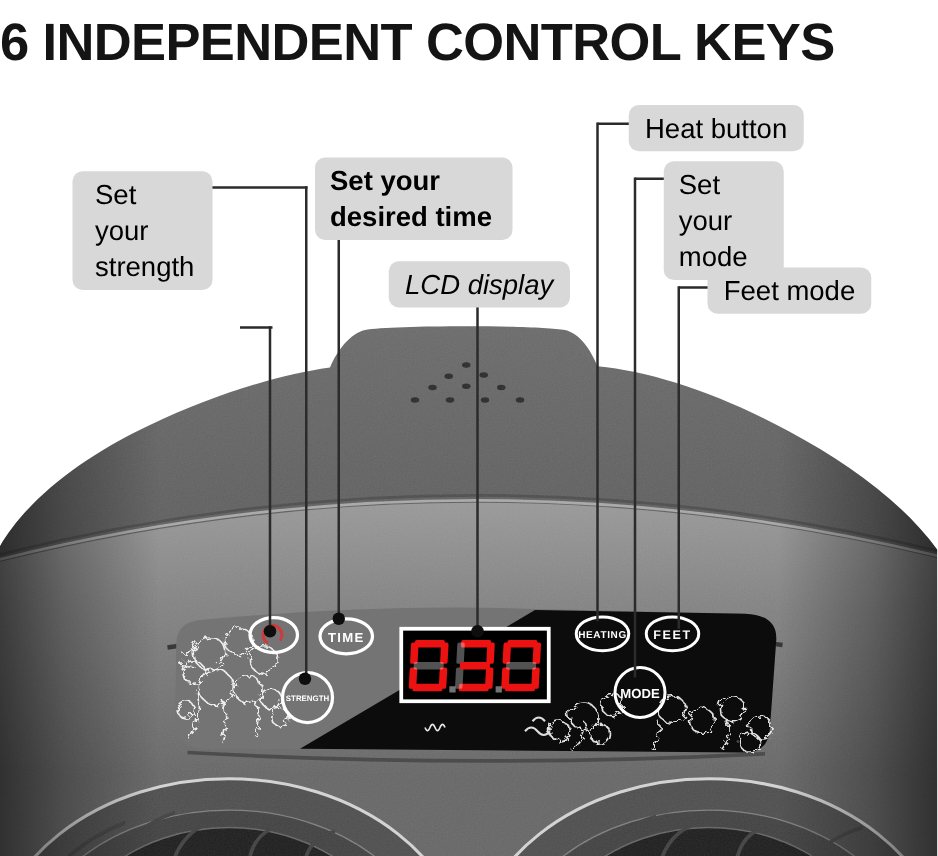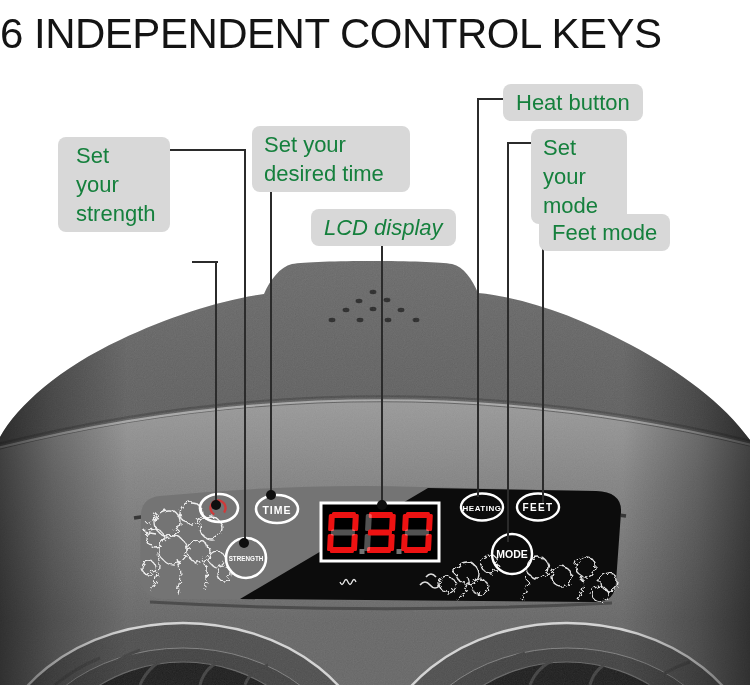--- a/index.html
+++ b/index.html
@@ -1,23 +1,23 @@
 <!DOCTYPE html>
 <html><head>
 <meta charset="utf-8">
 <style>
   html,body{margin:0;padding:0;background:#fff;}
   #stage{position:relative;width:750px;height:685px;background:#ffffff;overflow:hidden;
          font-family:"Liberation Sans",sans-serif;}
   #product-svg{position:absolute;left:0;top:0;}
   .title{position:absolute;left:0;top:10px;width:645px;text-align:center;
-         font-size:42px;font-weight:400;letter-spacing:-0.5px;color:#141414;
+         font-size:42px;font-weight:700;letter-spacing:-0.5px;color:#141414;
          font-family:"Liberation Sans",sans-serif;white-space:nowrap;}
   .callout{position:absolute;background:#d8d8d8;border-radius:8px;padding:4px 13px;
-           font-size:22px;line-height:1.32;color:#15803d;box-sizing:border-box;}
+           font-size:22px;line-height:1.32;color:#000000;box-sizing:border-box;}
   .line{position:absolute;background:#2b2b2b;}
   .dot{position:absolute;width:10px;height:10px;border-radius:50%;background:#0e0e0e;}
   svg text{font-family:"Liberation Sans",sans-serif;}
 </style>
 </head>
 <body>
 
 <div id="stage">
 
   <svg id="product-svg" width="750" height="685" viewBox="0 0 750 685">
@@ -214,17 +214,17 @@
   <div class="line" style="left:192px;top:261px;width:26px;height:2px;"></div>
   <div class="line" style="left:215px;top:261px;width:2px;height:243px;"></div>
 
   <div class="dot" style="left:211px;top:500px;"></div>
   <div class="dot" style="left:266px;top:490px;"></div>
   <div class="dot" style="left:239px;top:538px;"></div>
   <div class="dot" style="left:377px;top:500px;"></div>
 
   <div class="callout" style="left:503px;top:84px;">Heat button</div>
   <div class="callout" style="left:58px;top:137px;width:112px;padding:4px 18px;">Set your strength</div>
-  <div class="callout" style="left:252px;top:126px;width:158px;padding:4px 12px;">Set your desired time</div>
+  <div class="callout" style="left:252px;top:126px;width:158px;padding:4px 12px;font-weight:bold;">Set your desired time</div>
   <div class="callout" style="left:531px;top:129px;width:96px;padding:4px 12px;">Set your mode</div>
   <div class="callout" style="left:311px;top:209px;font-style:italic;">LCD display</div>
-  <div class="callout" style="left:539px;top:214px;text-align:center;">Feet mode</div>
+  <div class="callout" style="left:566px;top:214px;text-align:center;">Feet mode</div>
 </div>
 
 </body></html>

